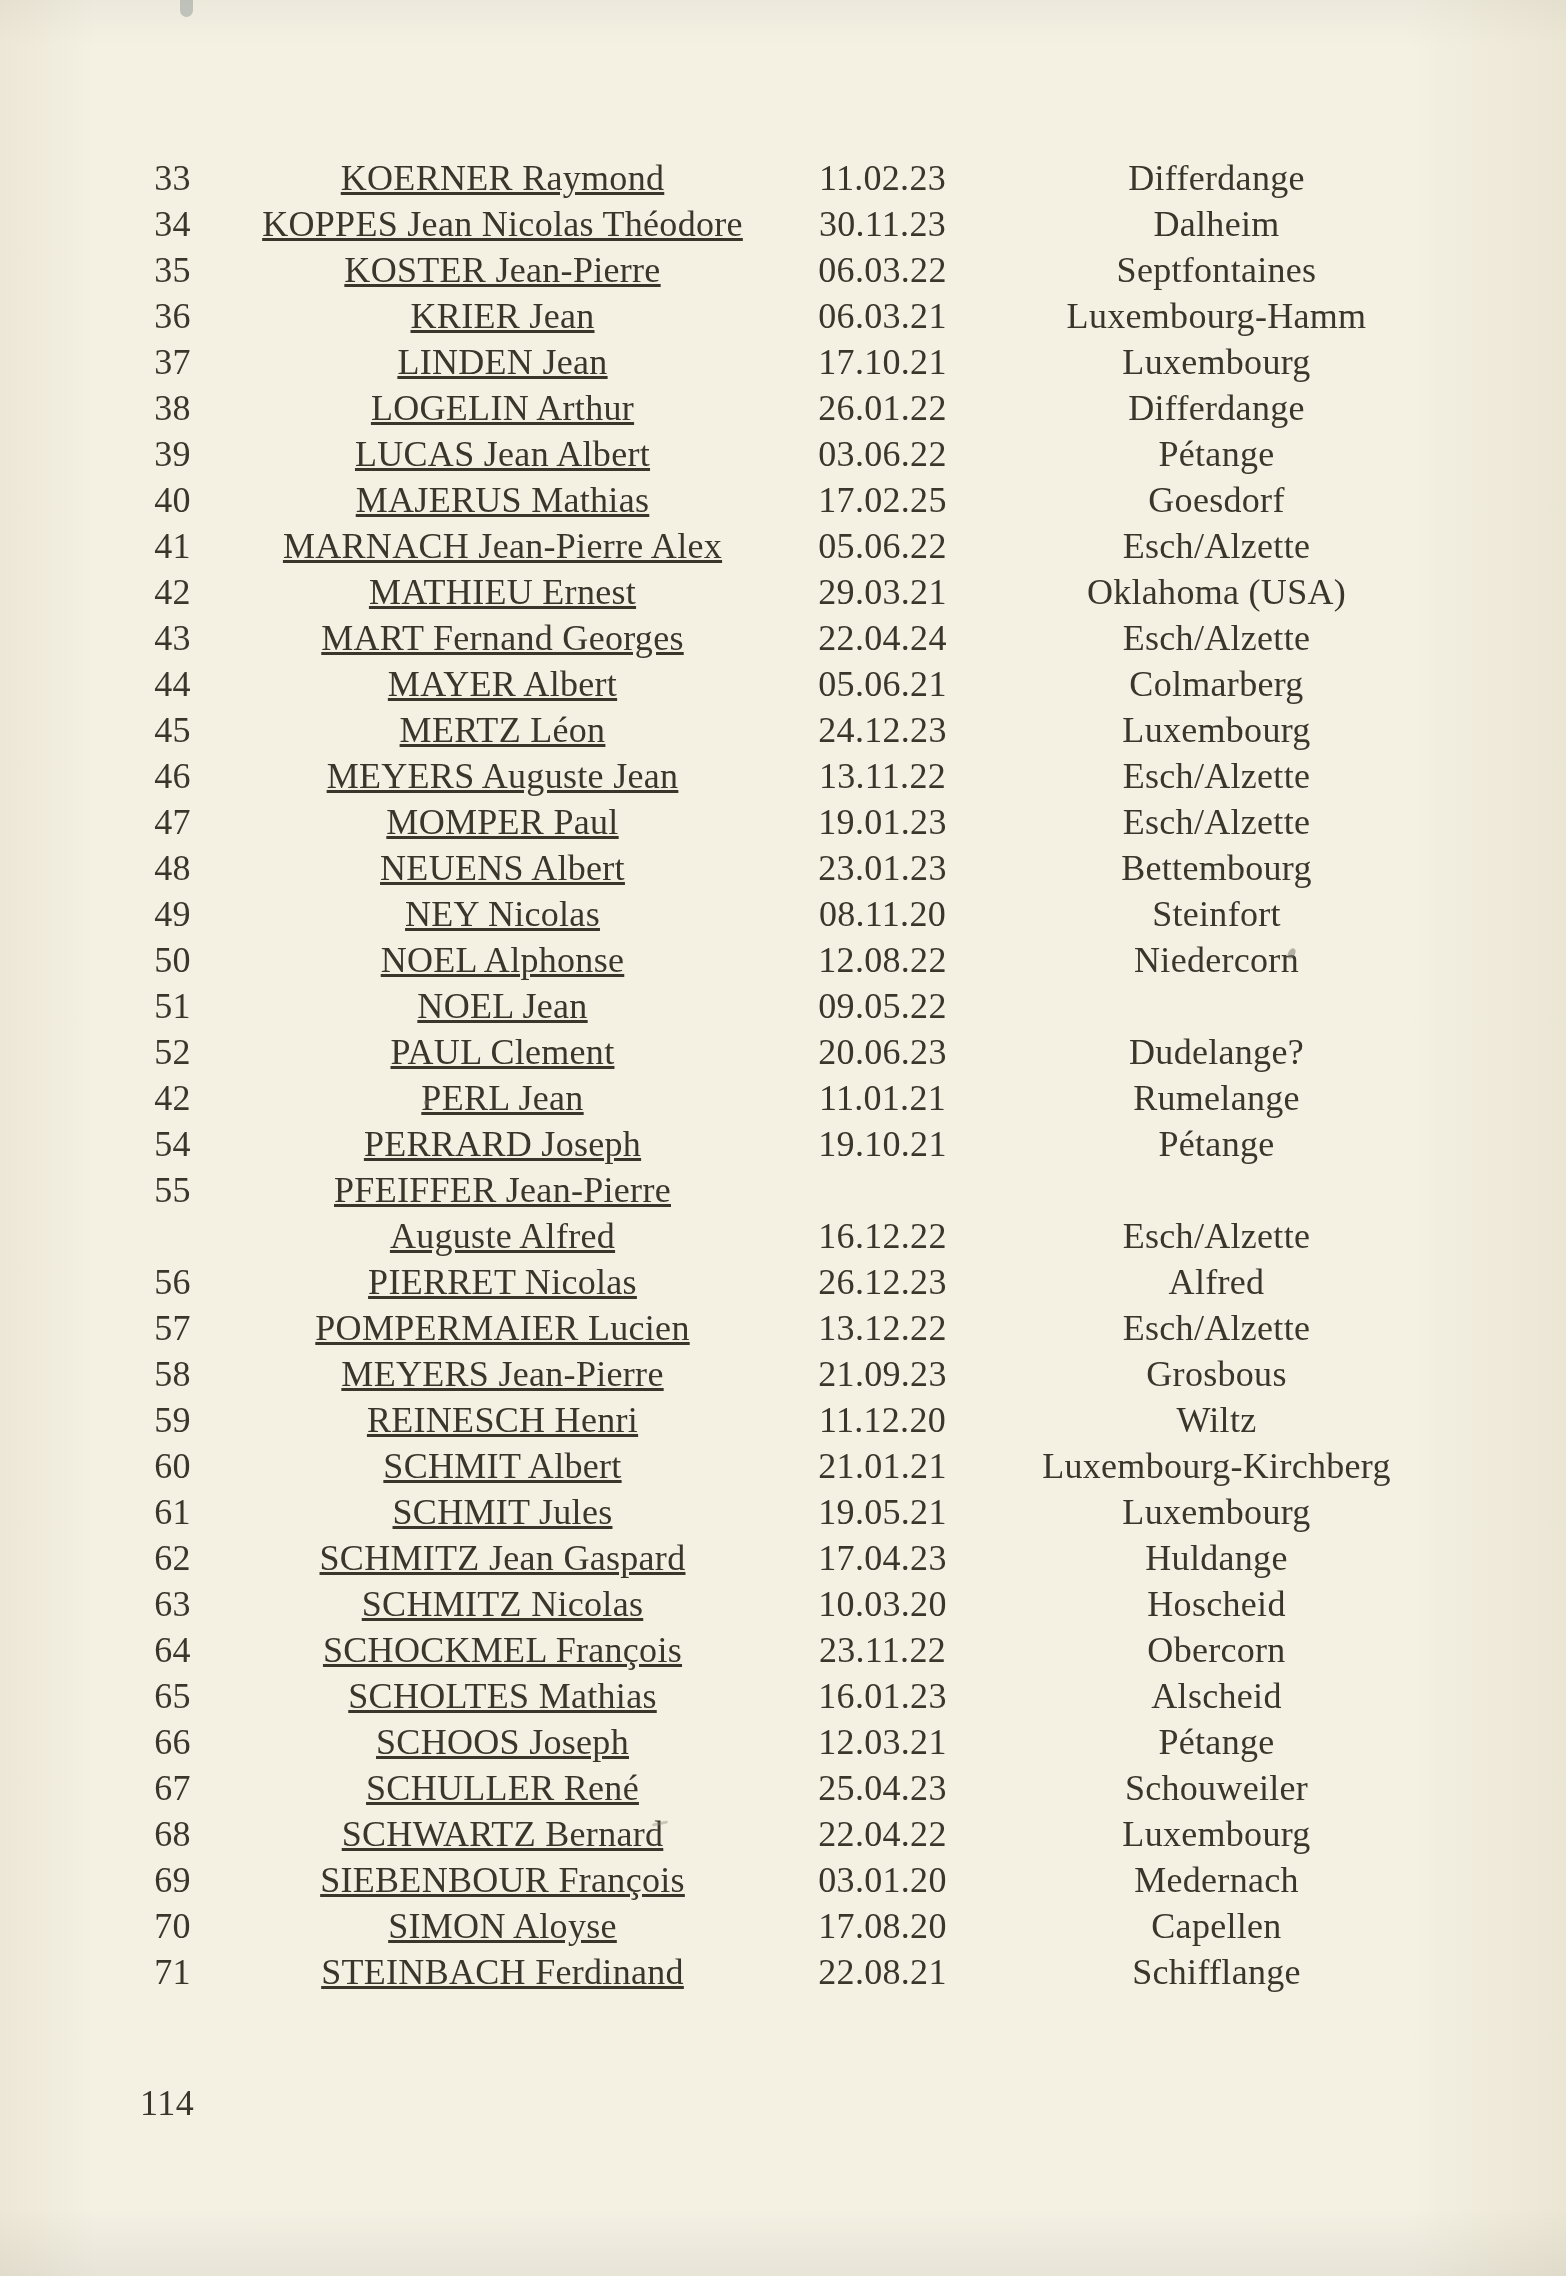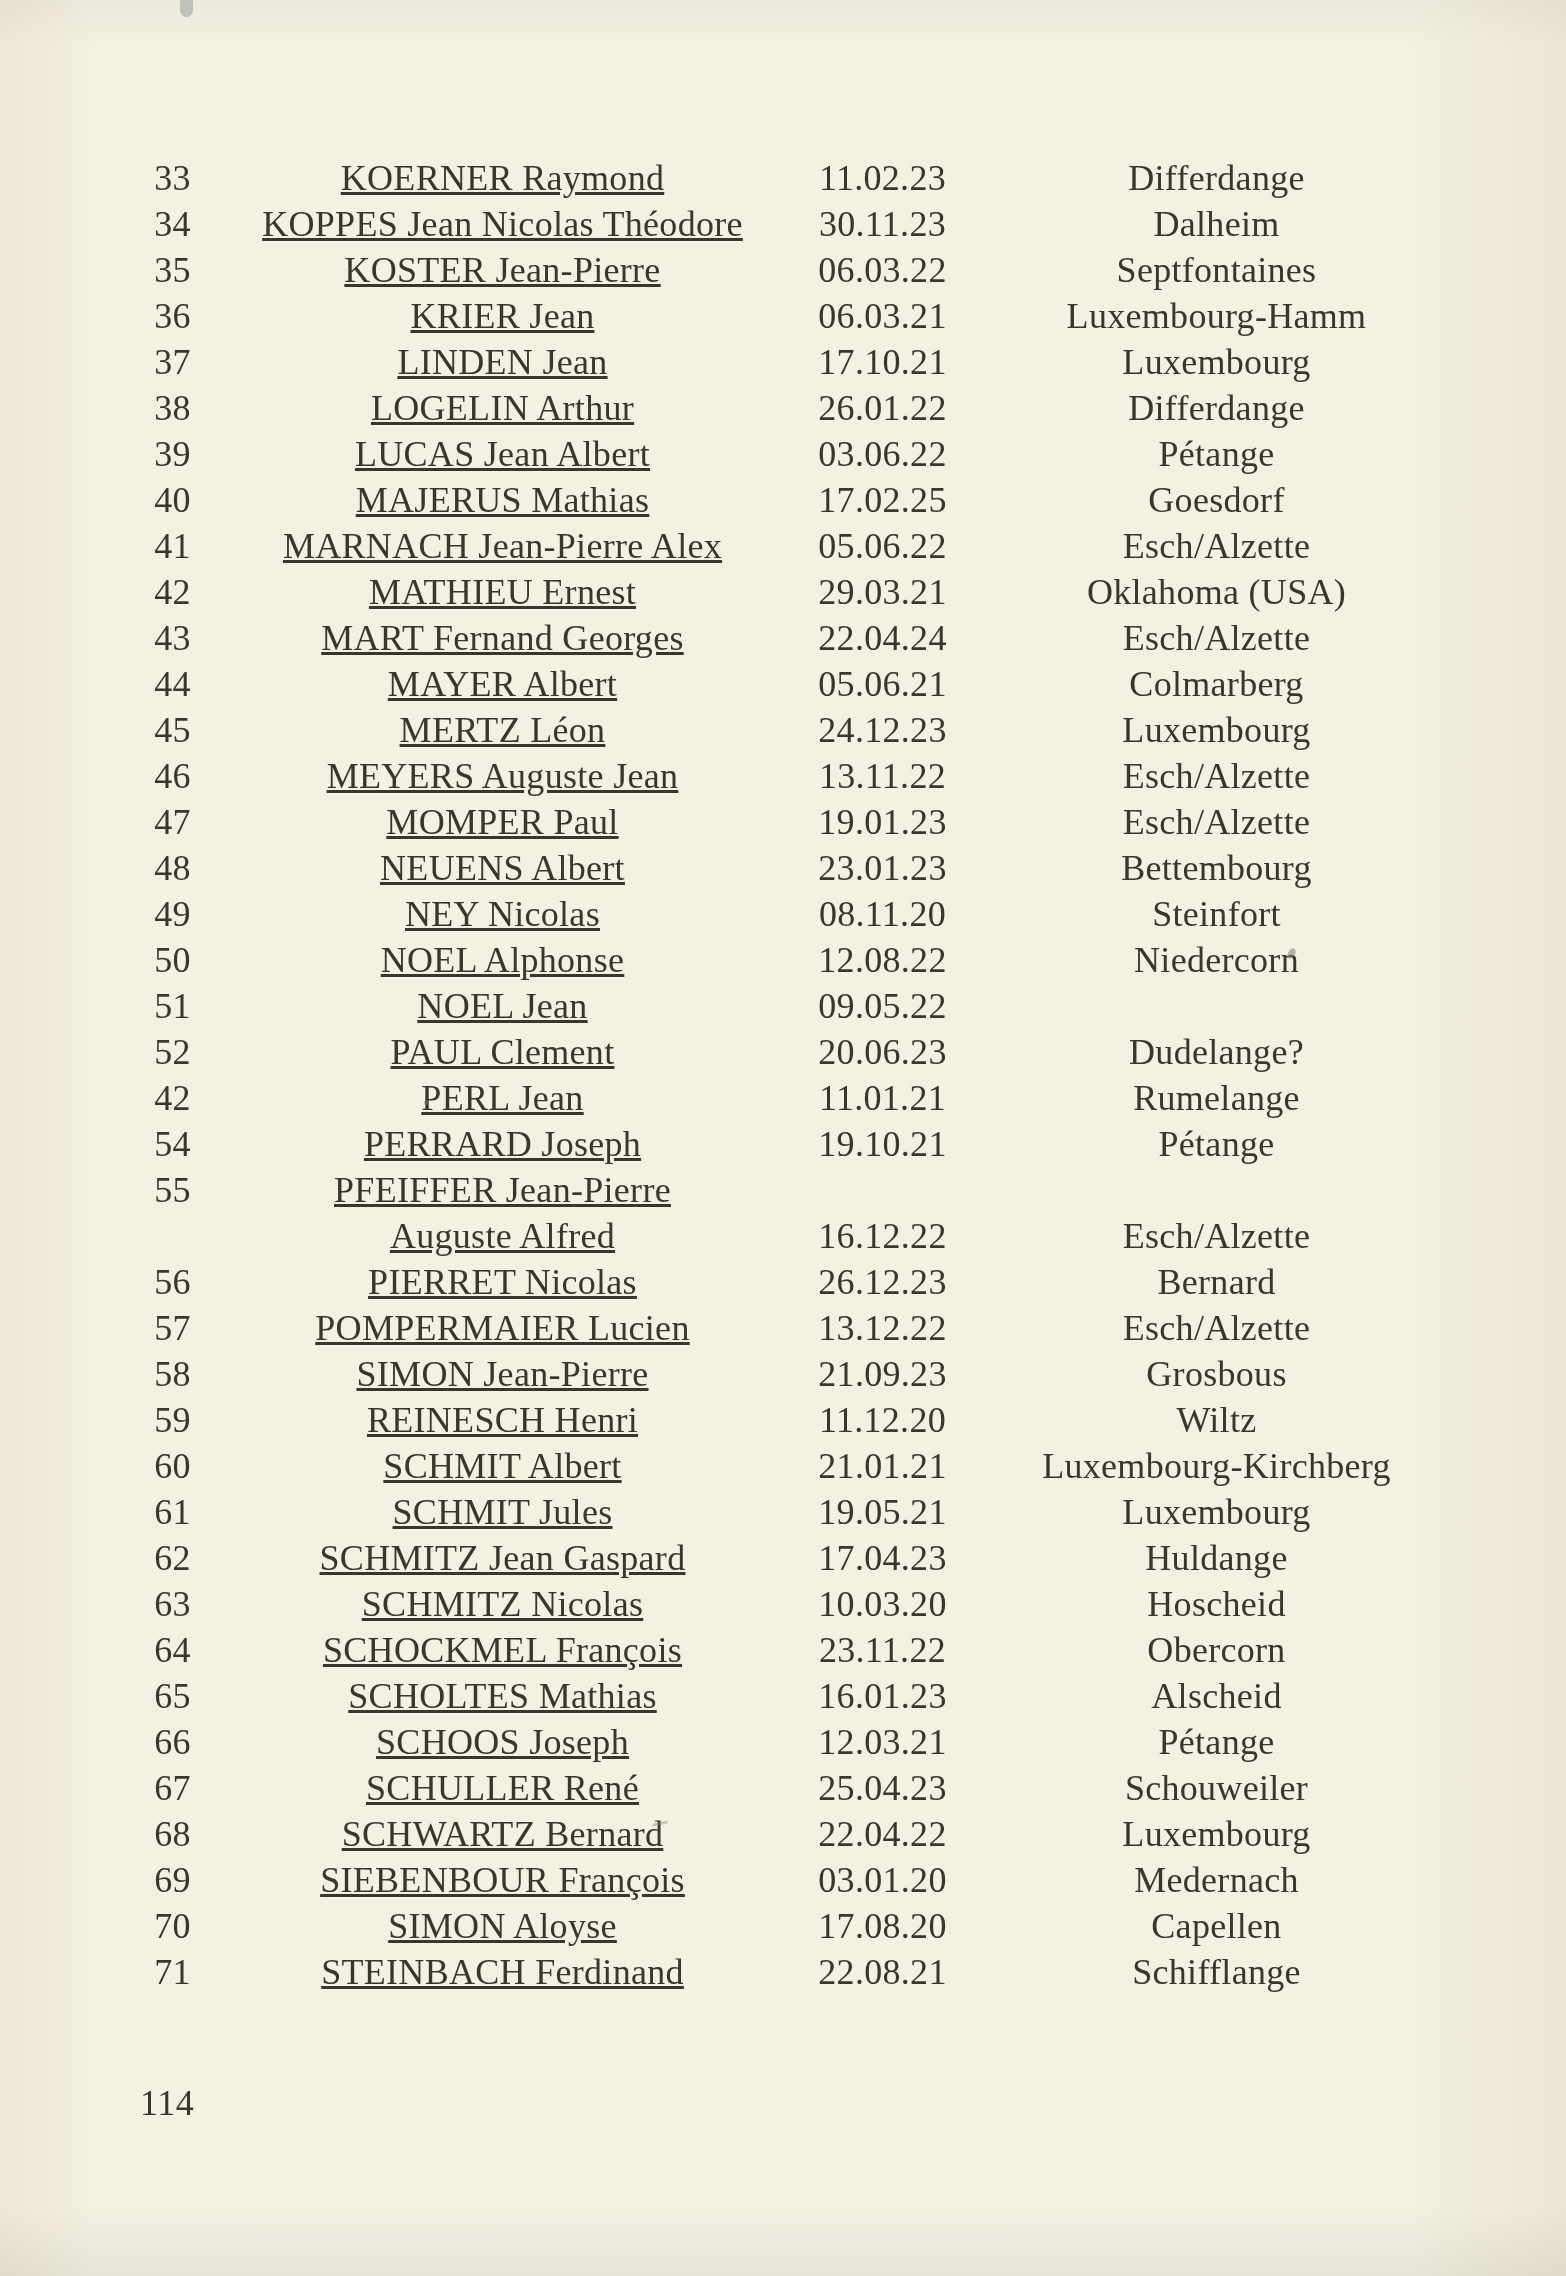--- a/index.html
+++ b/index.html
@@ -276,33 +276,33 @@
     <span class="num"></span>
     <span class="name">Auguste Alfred</span>
     <span class="date">16.12.22</span>
     <span class="place">Esch/Alzette</span>
   </div>
 
   <div class="row">
     <span class="num">56</span>
     <span class="name">PIERRET Nicolas</span>
     <span class="date">26.12.23</span>
-    <span class="place">Bernard</span>
+    <span class="place">Alfred</span>
   </div>
 
   <div class="row">
     <span class="num">57</span>
     <span class="name">POMPERMAIER Lucien</span>
     <span class="date">13.12.22</span>
     <span class="place">Esch/Alzette</span>
   </div>
 
   <div class="row">
     <span class="num">58</span>
-    <span class="name">SIMON Jean-Pierre</span>
+    <span class="name">MEYERS Jean-Pierre</span>
     <span class="date">21.09.23</span>
     <span class="place">Grosbous</span>
   </div>
 
   <div class="row">
     <span class="num">59</span>
     <span class="name">REINESCH Henri</span>
     <span class="date">11.12.20</span>
     <span class="place">Wiltz</span>
   </div>

